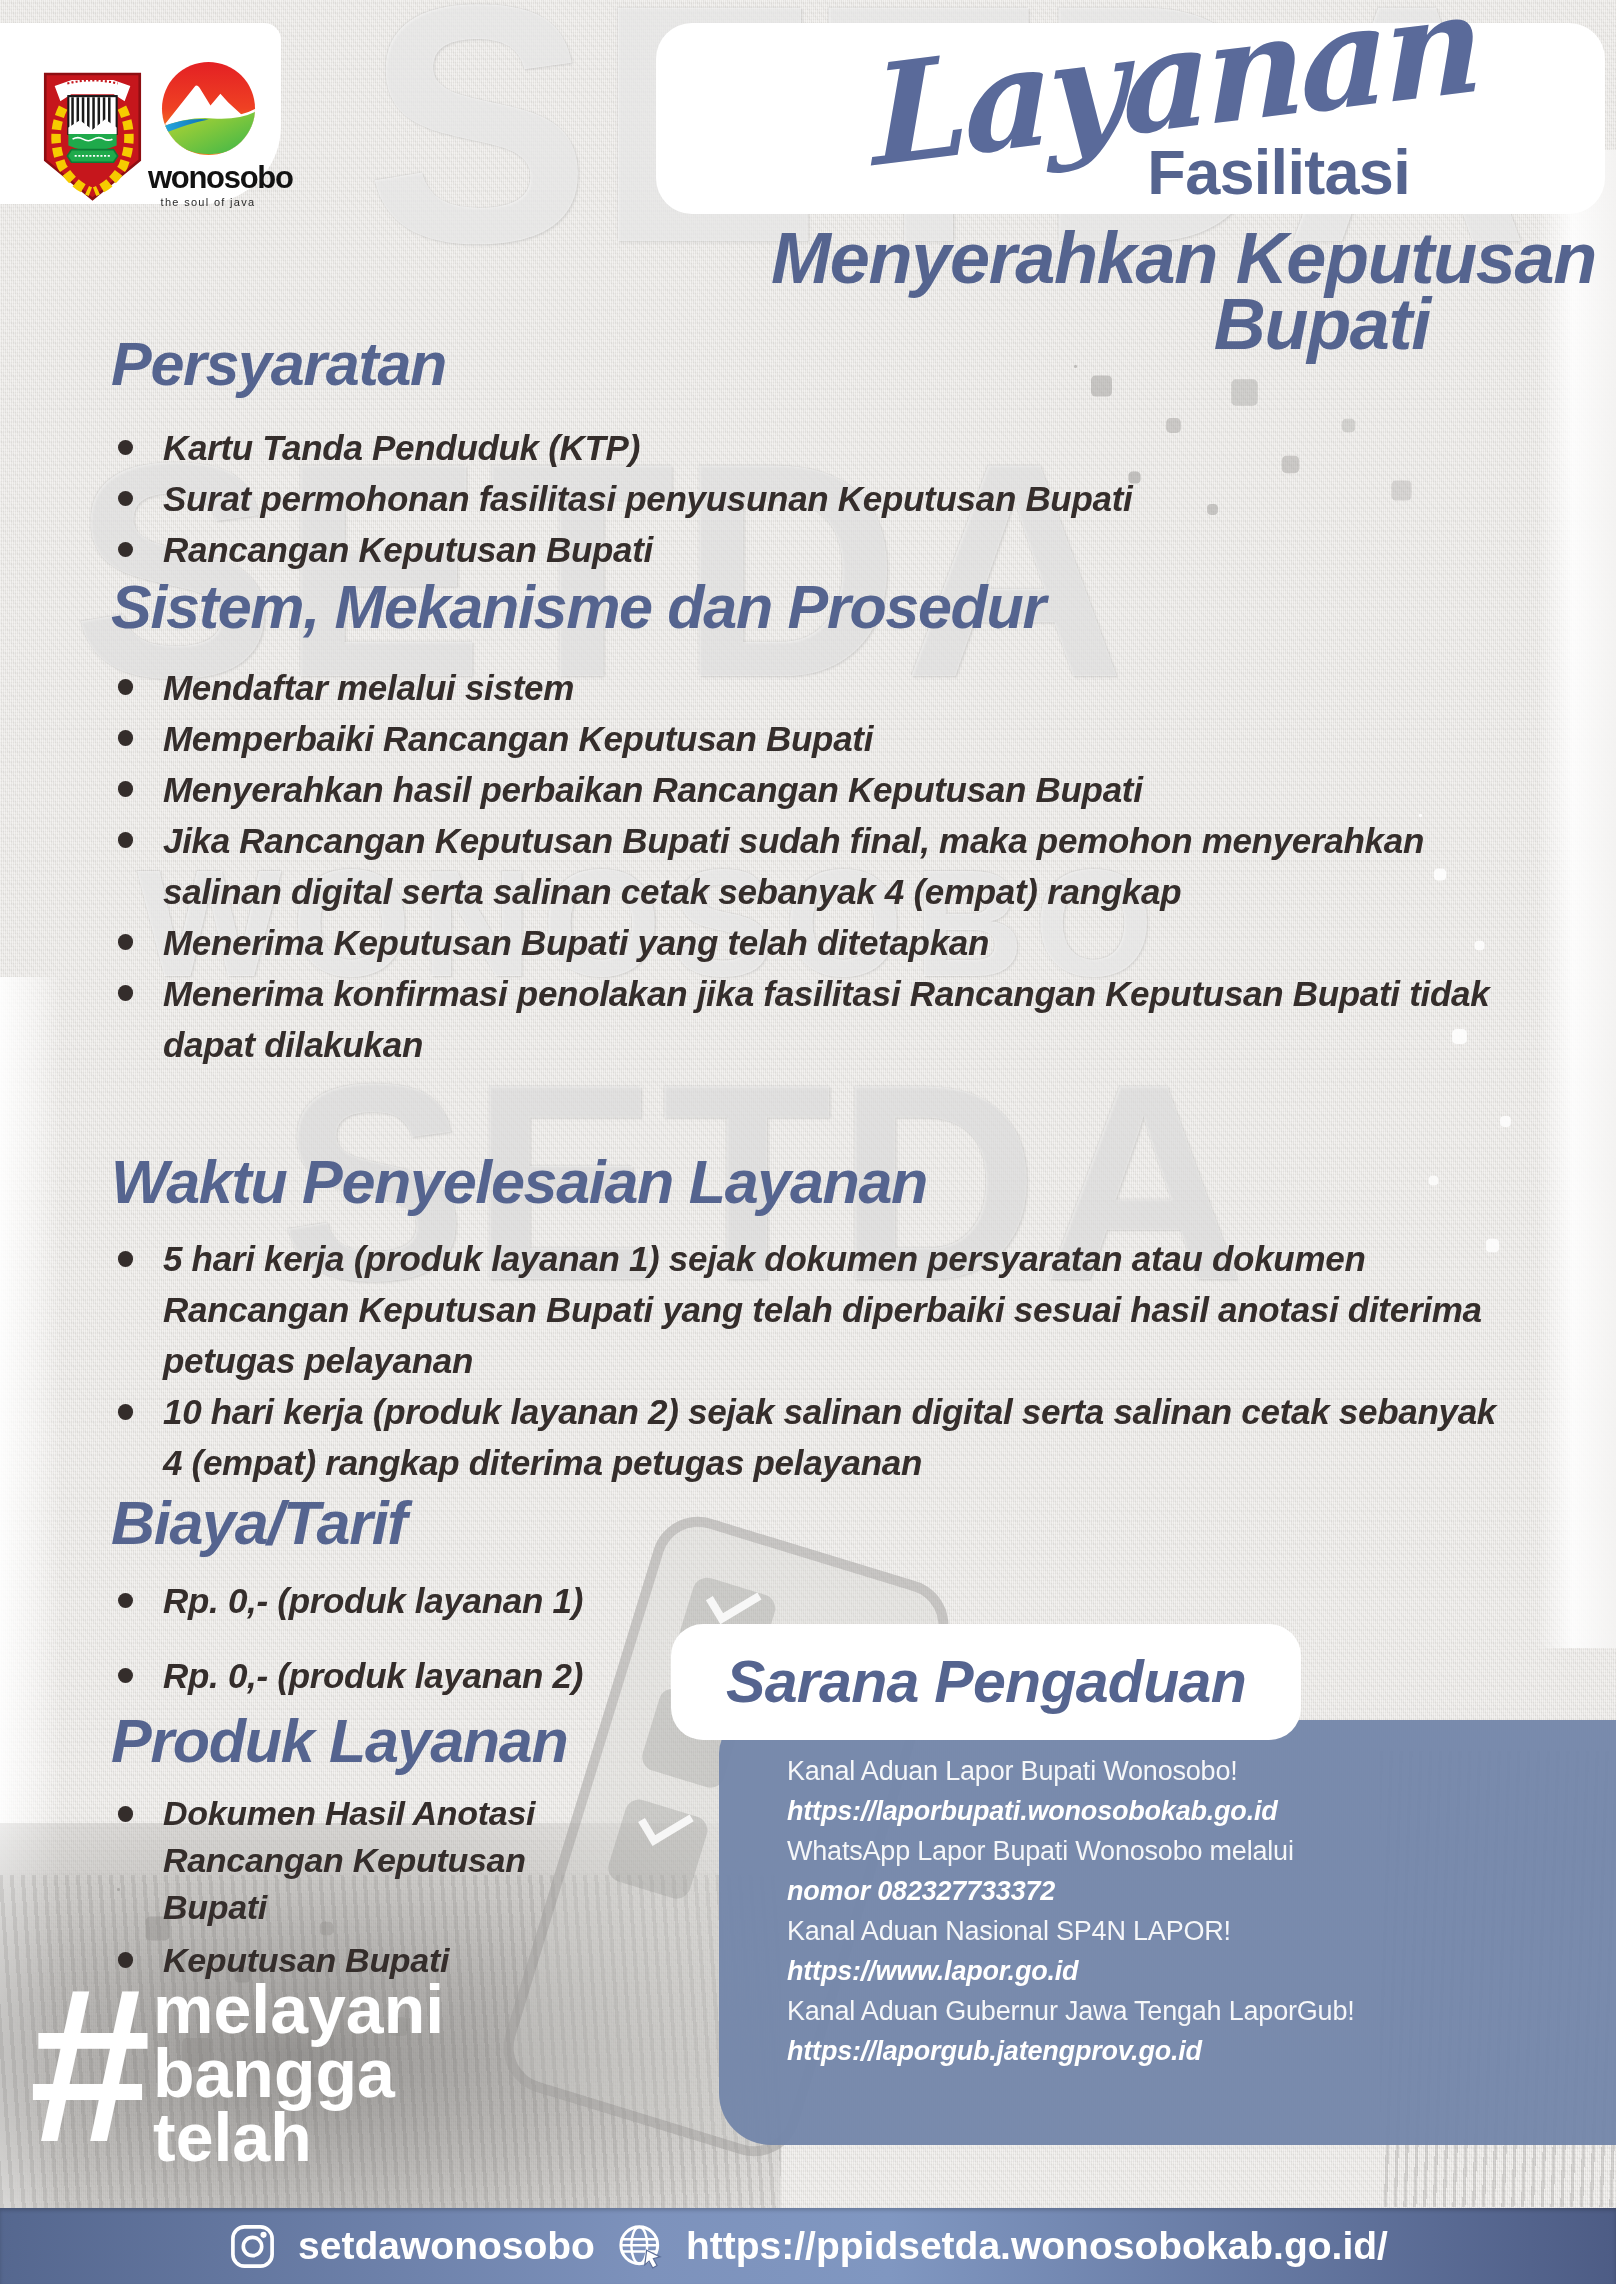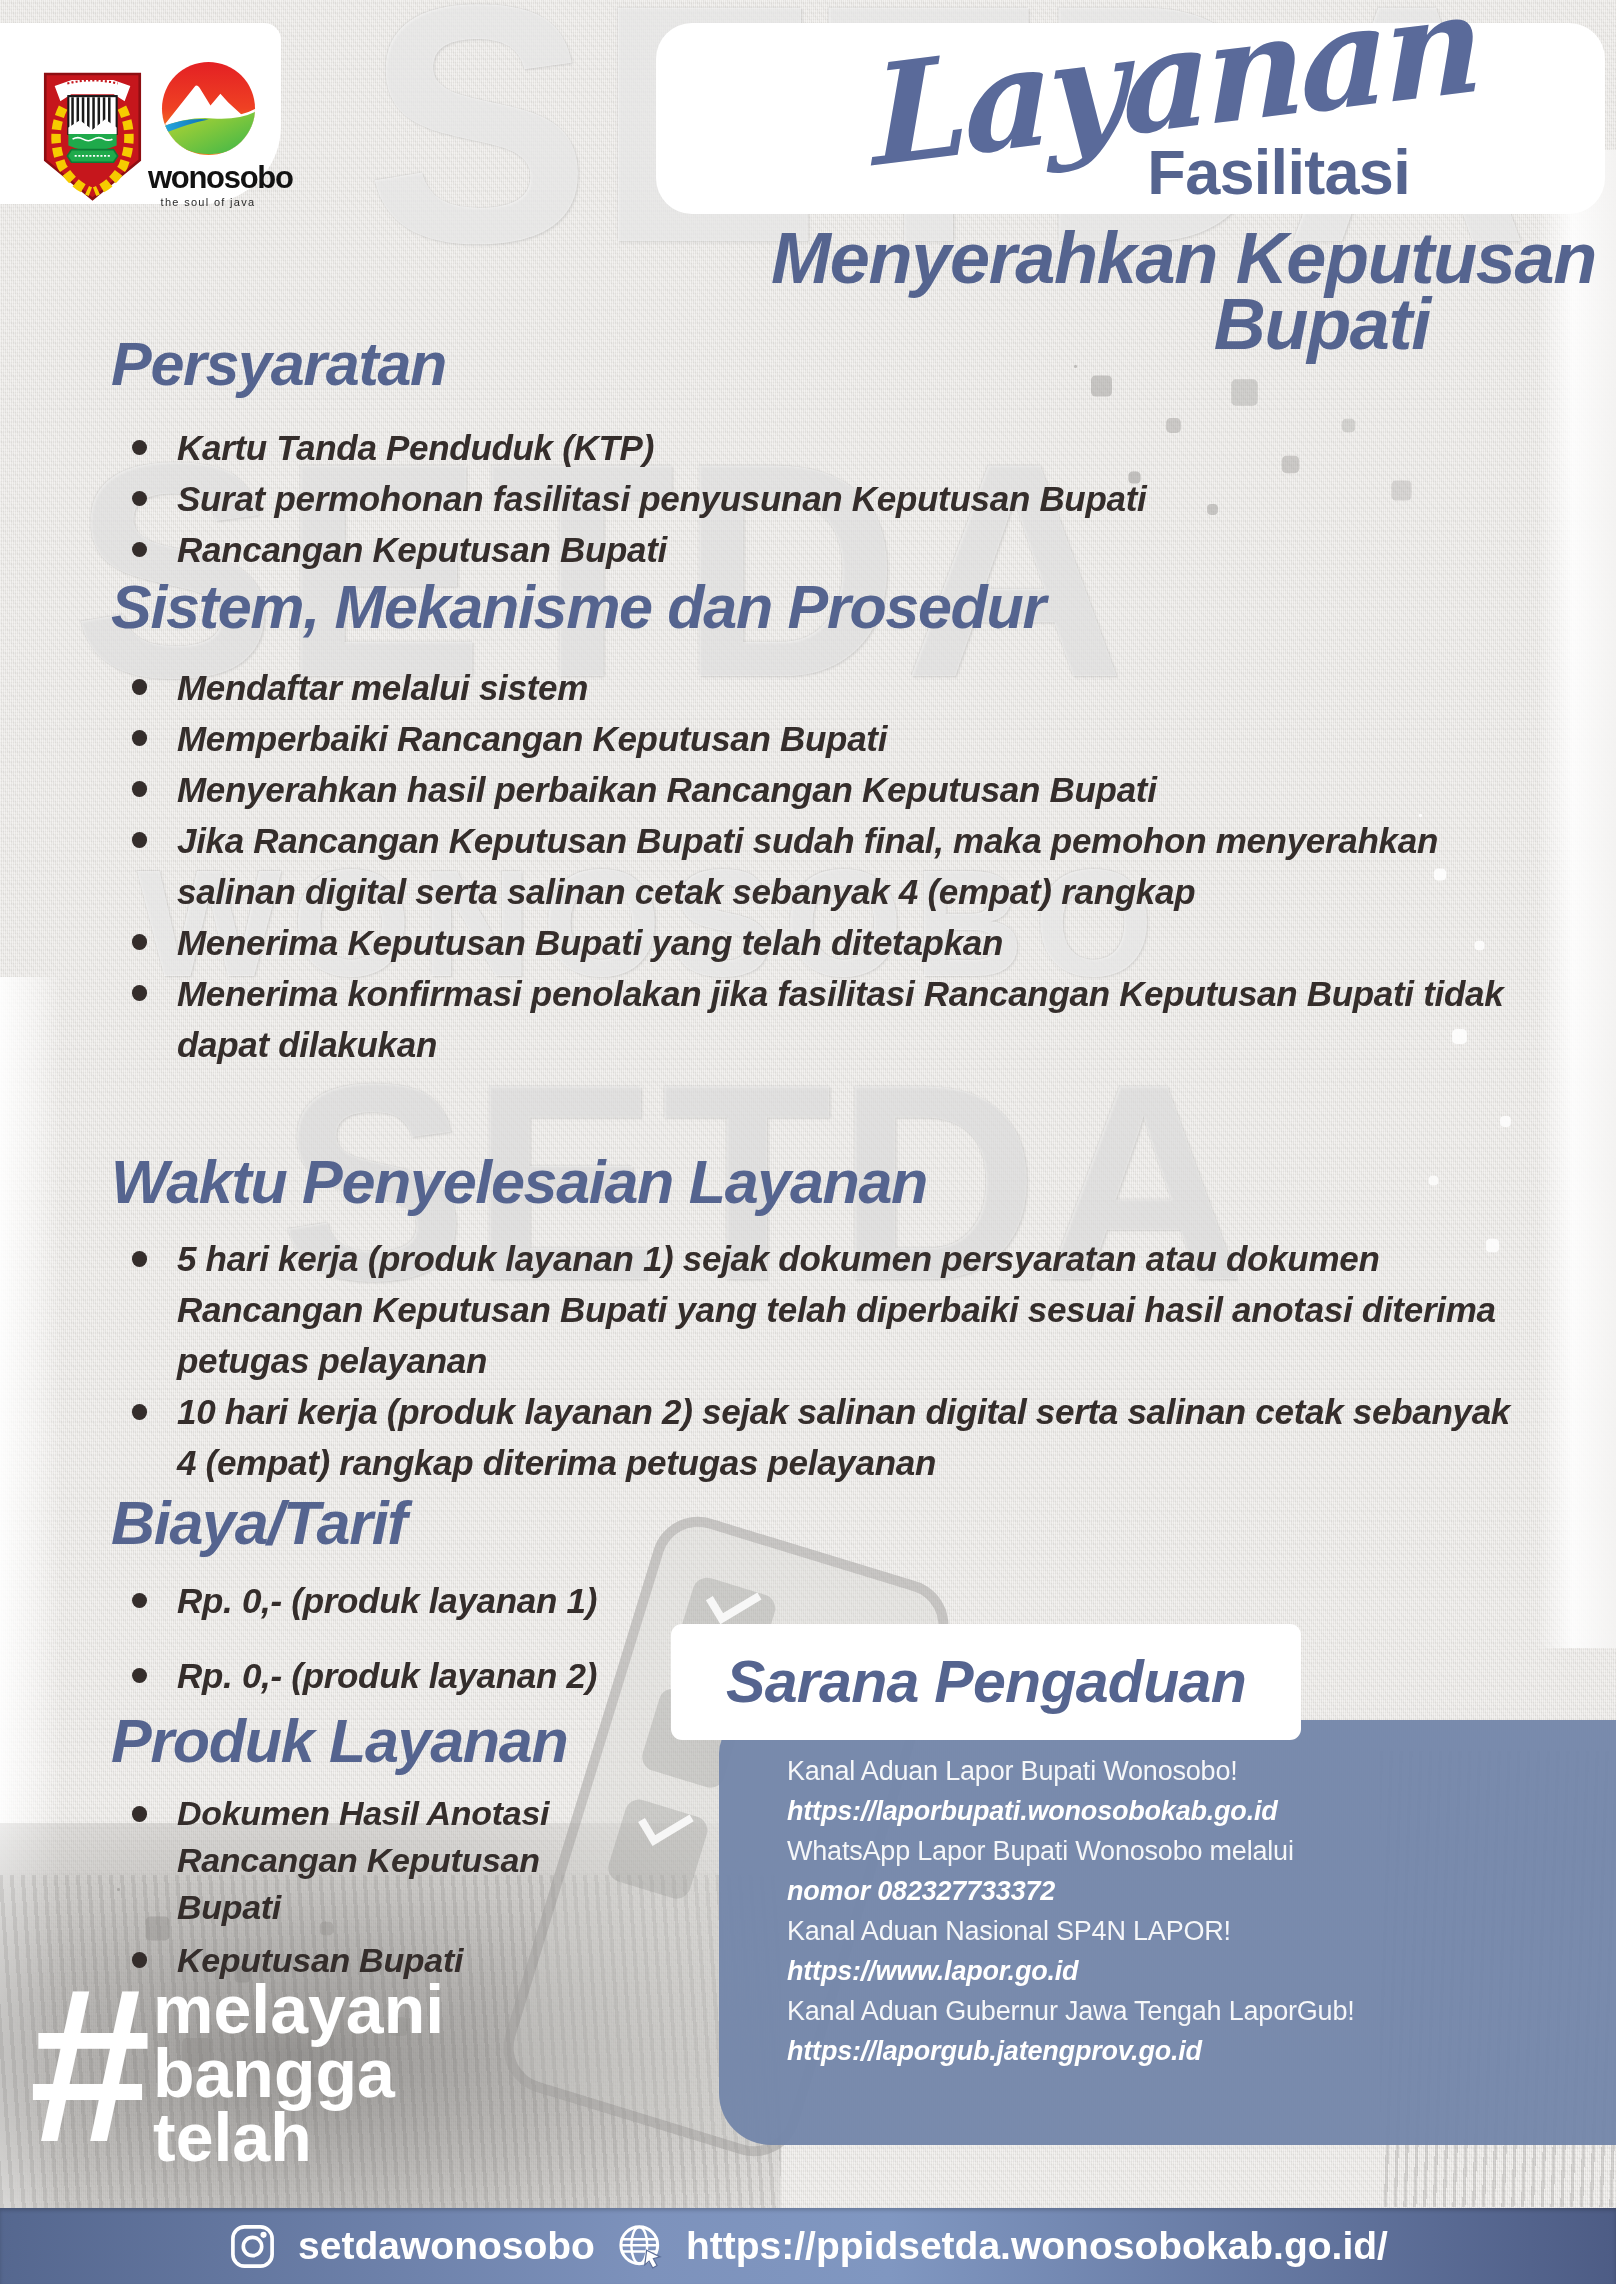--- a/index.html
+++ b/index.html
@@ -106,21 +106,21 @@
     color:var(--accent);line-height:66px;letter-spacing:-1.3px;
   }
   .subtitle .line2{margin-right:166px;}
 
   
   .sec{position:absolute;left:111px;z-index:2;}
   .sec h2{
     margin:0;font-style:italic;font-weight:700;font-size:61px;
     color:var(--accent);letter-spacing:-1.3px;line-height:1.15;
   }
-  .sec ul{margin:14px;padding:0;list-style:none;width:1393px;}
+  .sec ul{margin:0;padding:0;list-style:none;width:1393px;}
   .sec li{
     position:relative;padding-left:52px;
     font-style:italic;font-weight:700;font-size:35px;color:var(--ink);
     line-height:51px;letter-spacing:-0.3px;
   }
   .sec li::before{
     content:"";position:absolute;left:6.5px;top:17.6px;width:15.6px;height:15.6px;
     border-radius:50%;background:var(--ink);
   }
   .sec-persyaratan{top:329px;}  .sec-persyaratan ul{margin-top:23px;}
@@ -128,21 +128,21 @@
   .sec-waktu{top:1147px;}       .sec-waktu ul{margin-top:16.3px;}
   .sec-biaya{top:1488px;}       .sec-biaya ul{margin-top:17px;}
   .sec-biaya li{margin-bottom:24px;}
   .sec-produk{top:1706px;}      .sec-produk ul{margin-top:14.3px;width:521px;}
   .sec-produk li{font-size:34px;line-height:47px;margin-bottom:5.2px;}
   .sec-produk li::before{top:15.6px;}
 
   
   .sarana-card{
     position:absolute;left:671px;top:1624px;width:630px;height:116px;z-index:4;
-    background:#fff;border-radius:11px;display:flex;align-items:center;justify-content:center;
+    background:#fff;border-radius:32px;display:flex;align-items:center;justify-content:center;
   }
   .sarana-card h2{
     margin:0;font-style:italic;font-weight:700;font-size:59px;
     color:var(--accent);letter-spacing:-0.7px;
   }
   .blue-panel{
     position:absolute;left:719px;top:1720px;width:972px;height:425px;z-index:3;
     background:rgba(116,134,170,.96);border-radius:33px 33px 33px 52px;
     box-sizing:border-box;padding:31px 26px 0 68px;
   }

